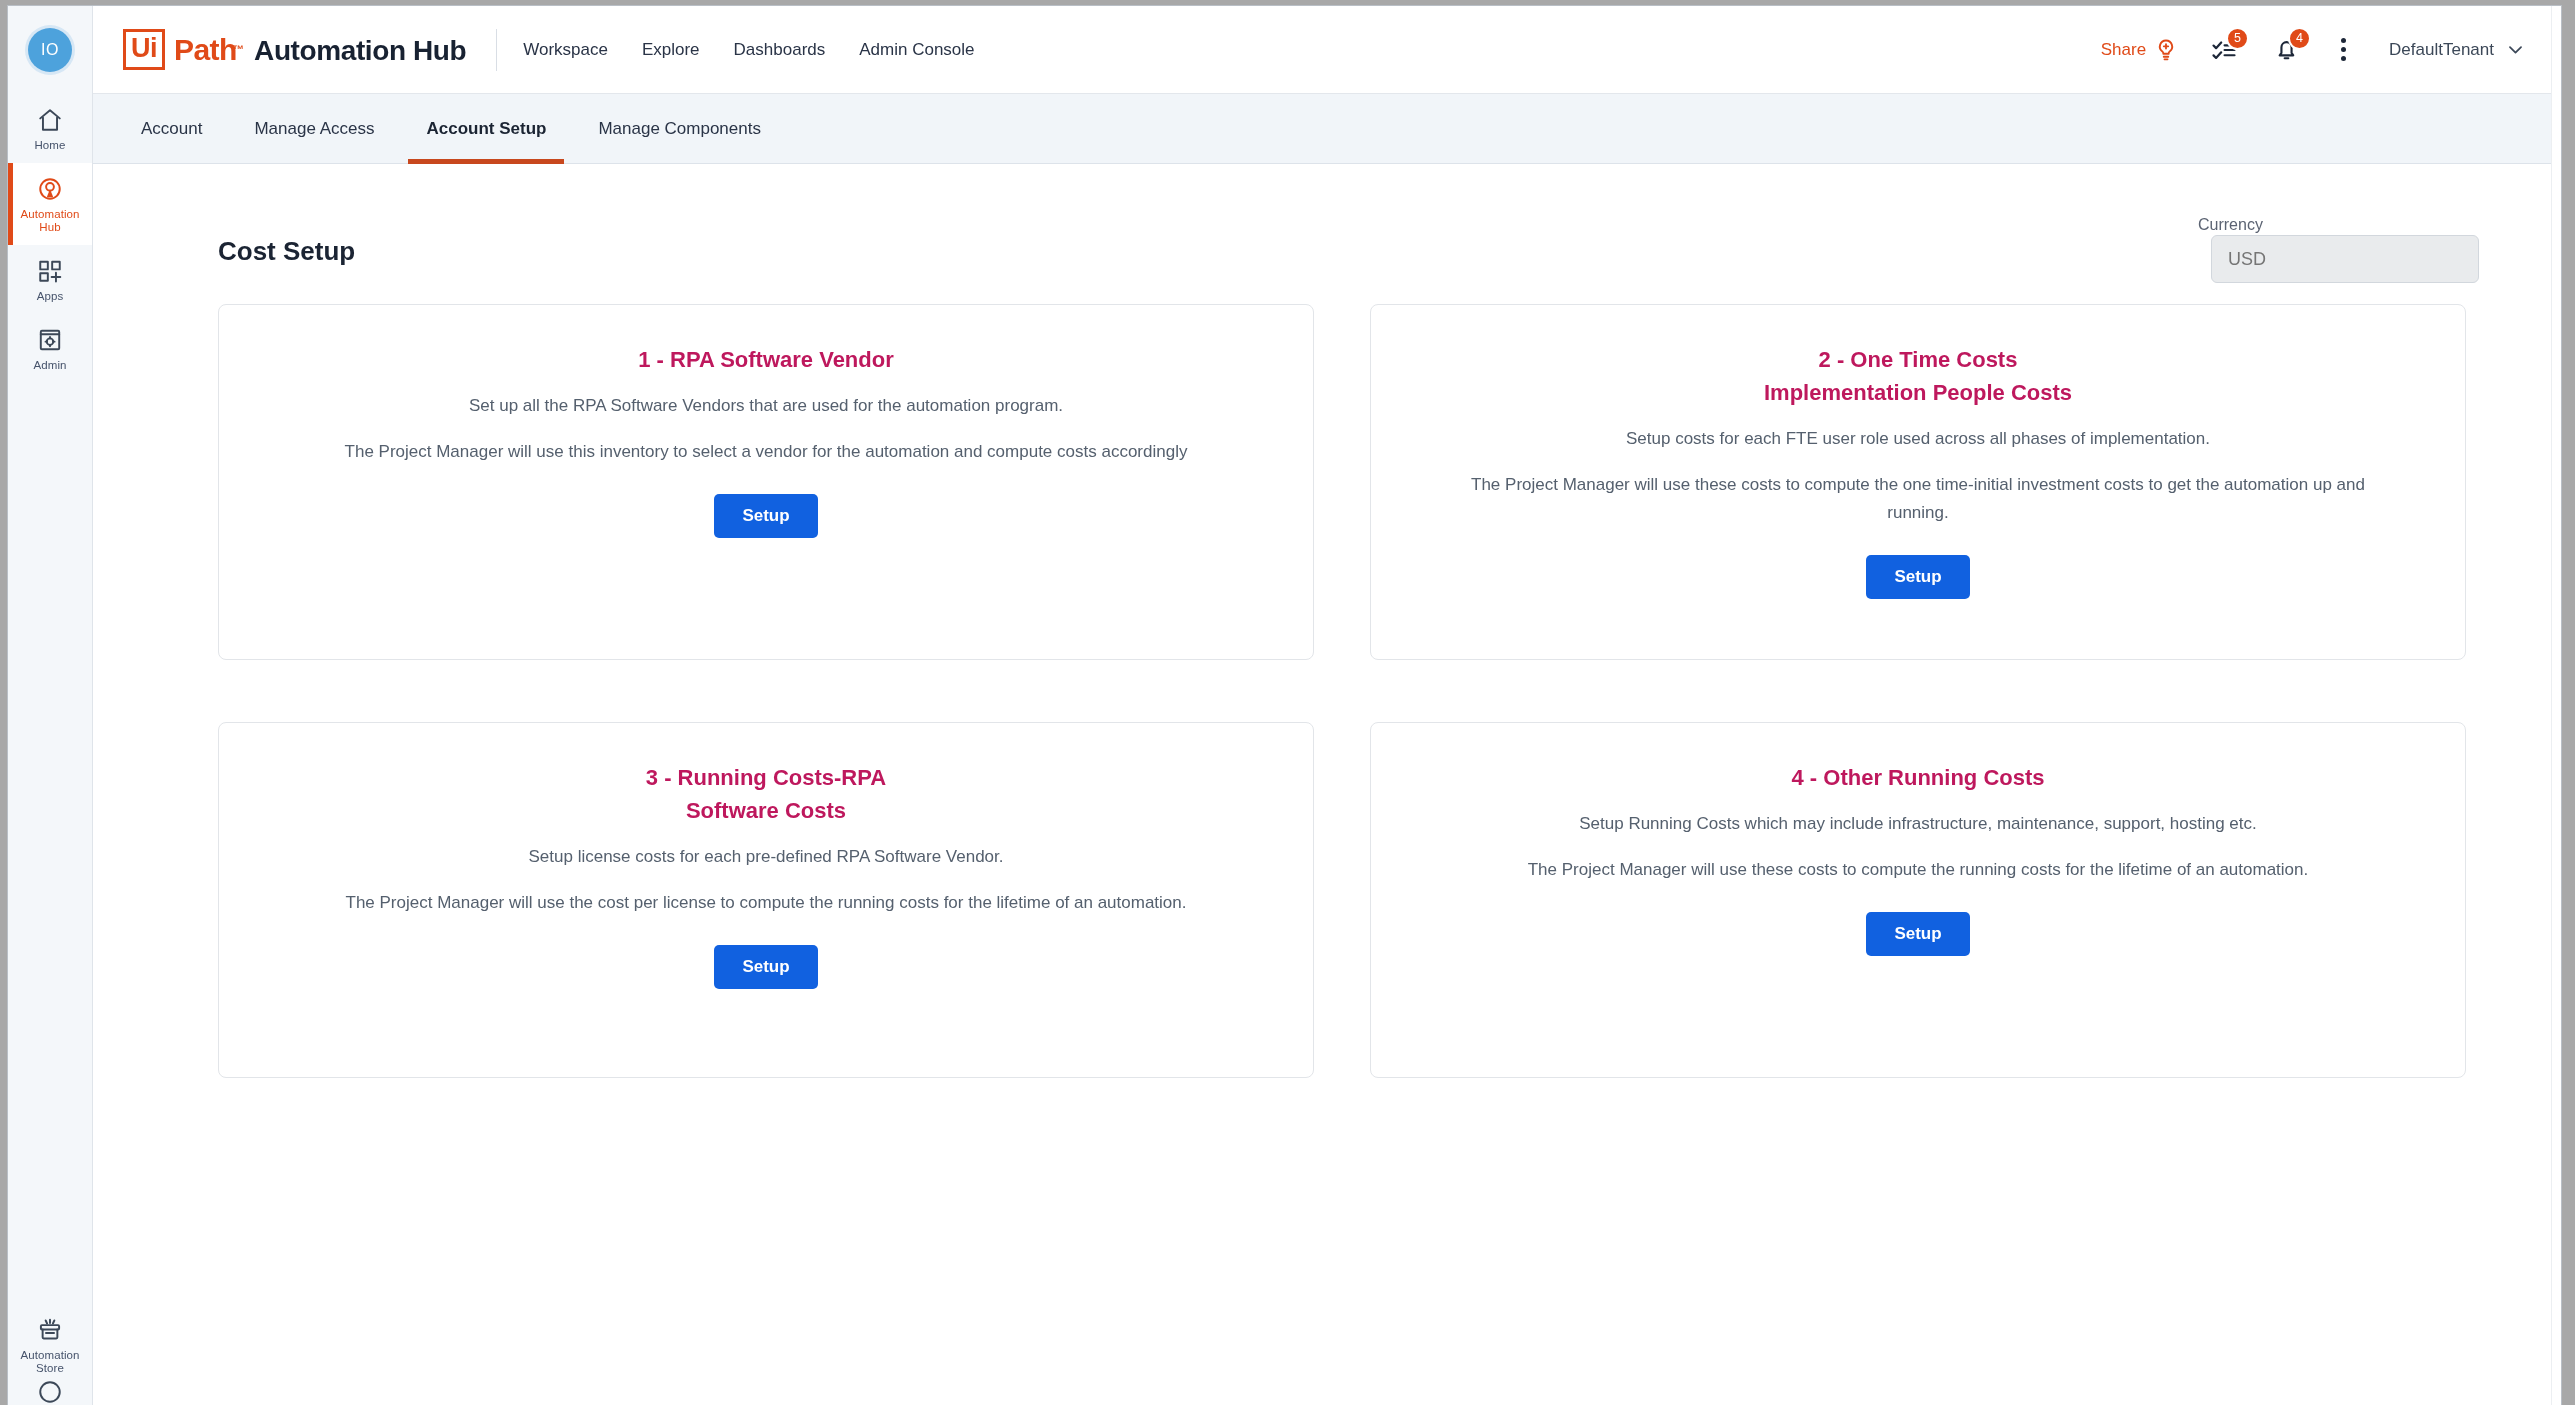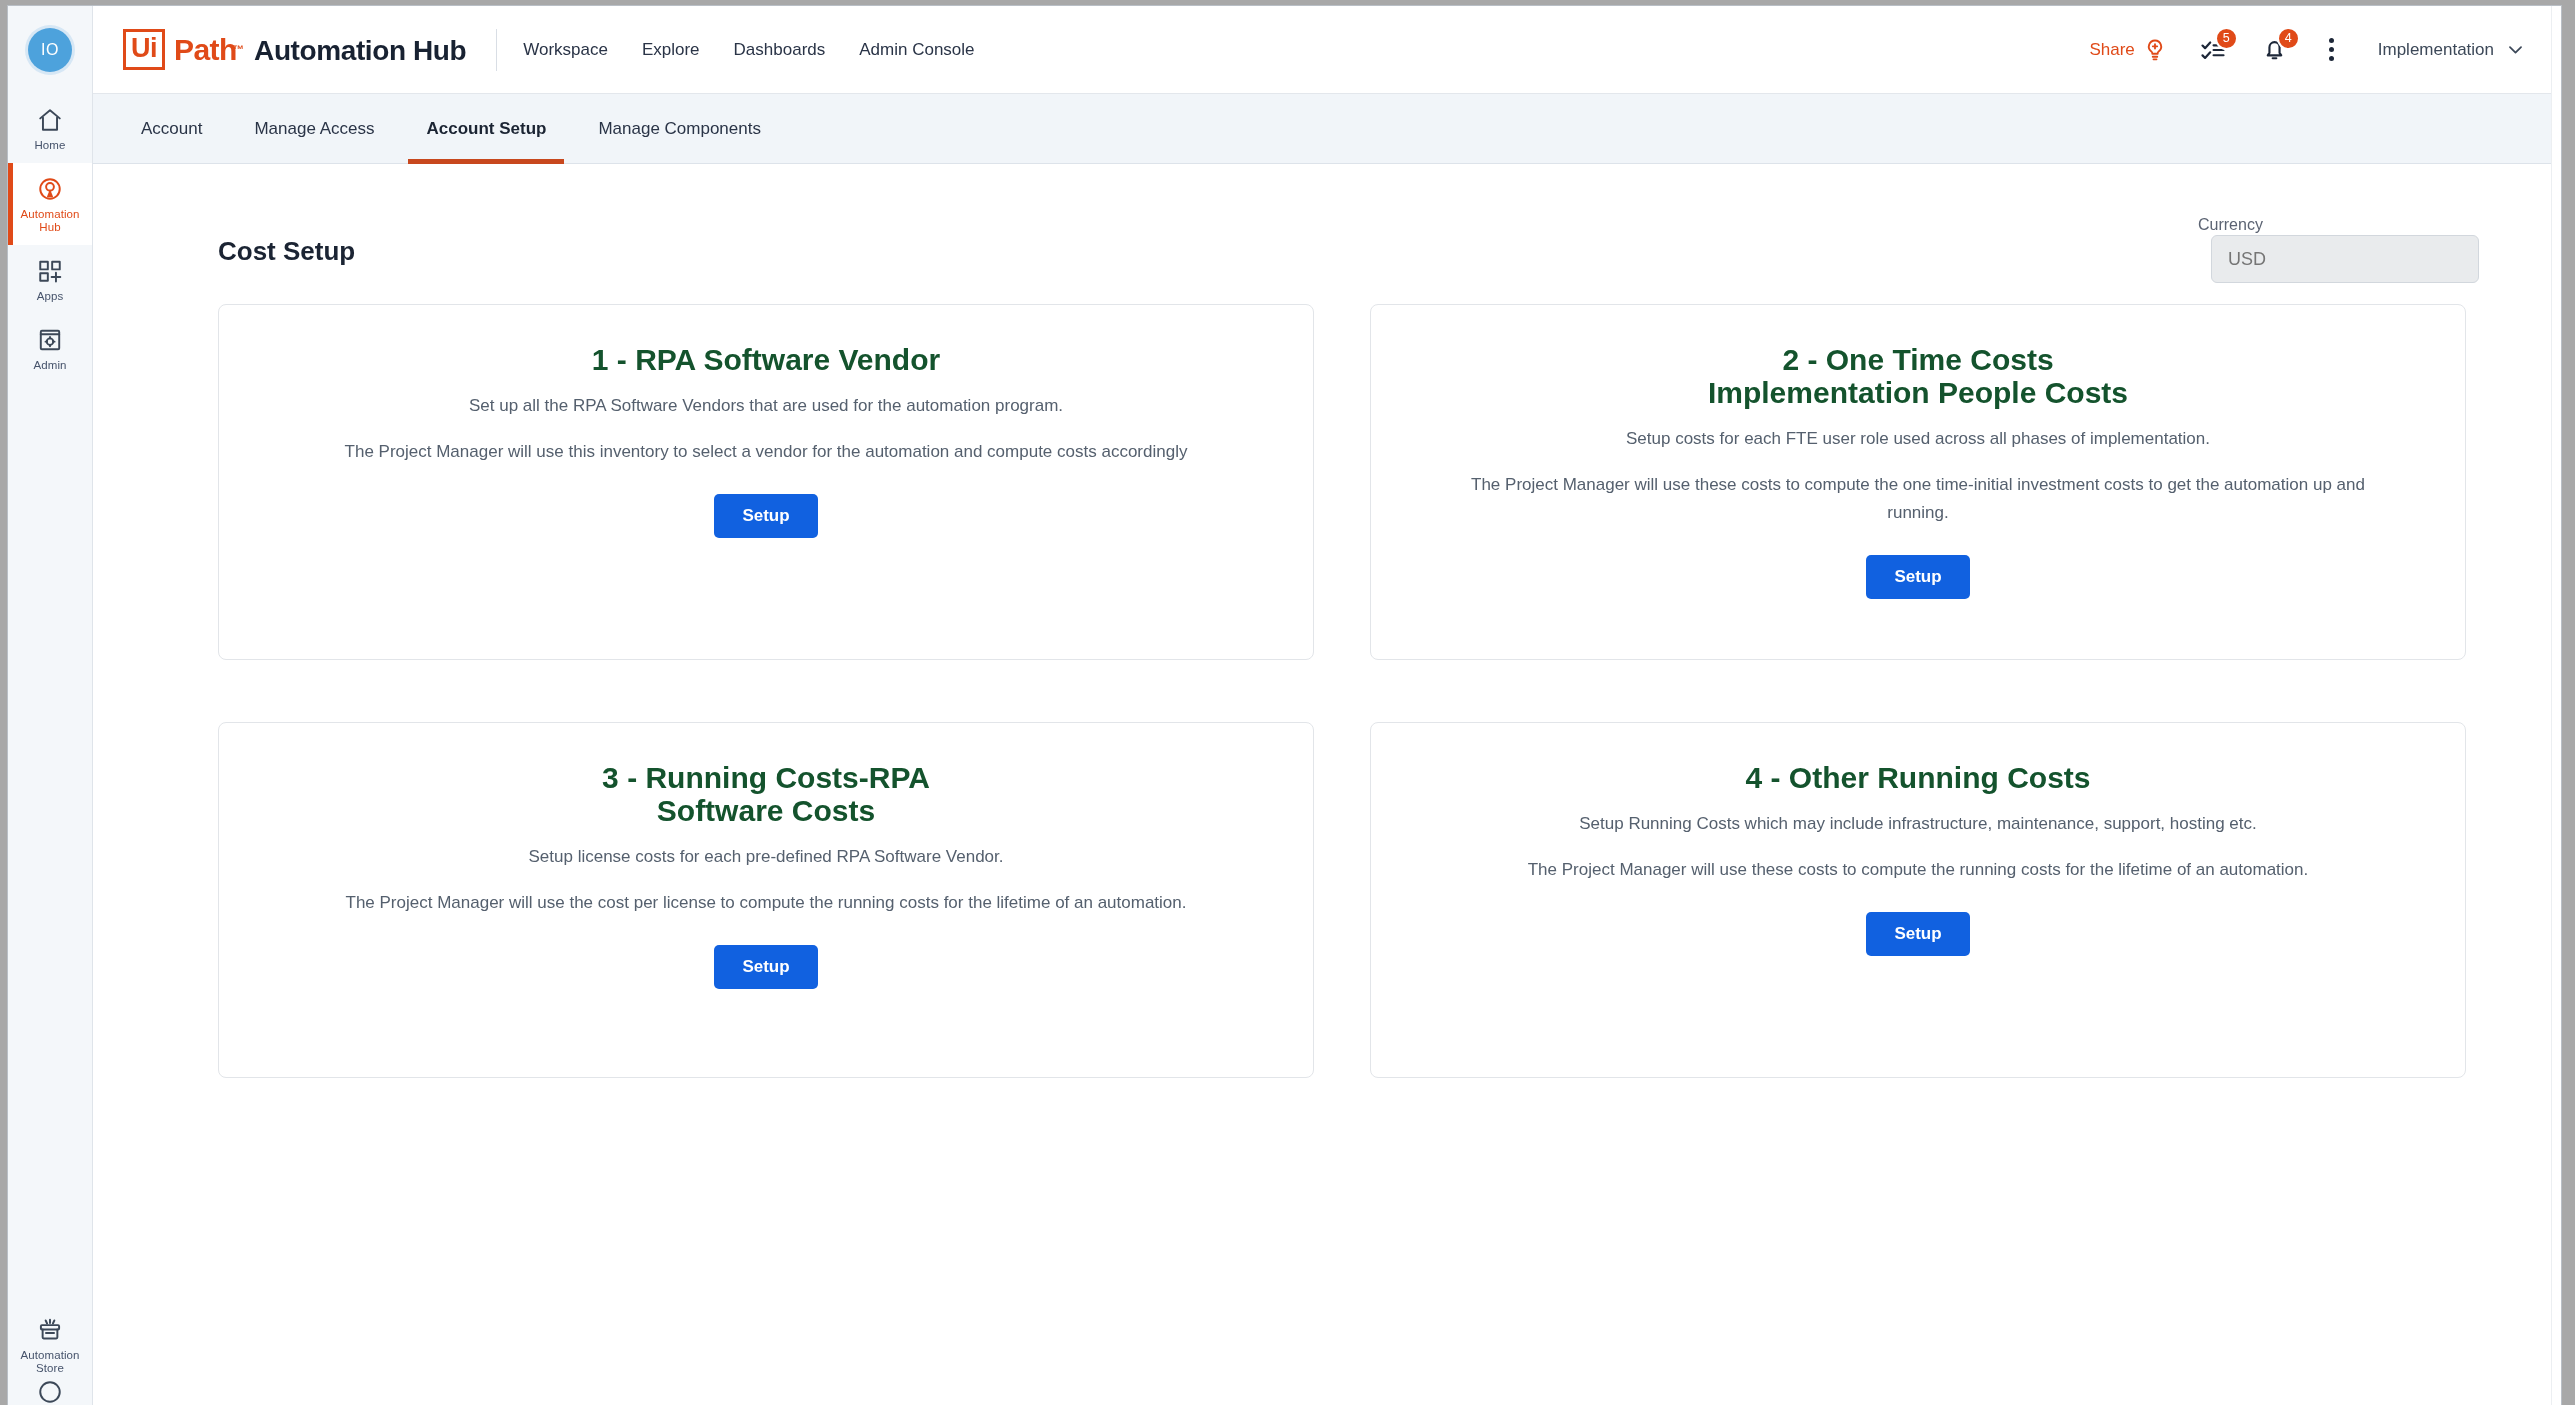--- a/index.html
+++ b/index.html
@@ -322,23 +322,23 @@
     border-radius: 8px;
     background: #ffffff;
     padding: 38px 36px 42px 36px;
     display: flex;
     flex-direction: column;
     align-items: center;
     text-align: center;
     min-height: 356px;
   }
   .card-title {
-    font-size: 30px;
-    font-weight: bold;
-    color: #14532d;
+    font-size: 22px;
+    font-weight: bold;
+    color: #be185d;
     line-height: 33px;
     margin: 0 0 16px 0;
     white-space: pre-line;
   }
   .card-line {
     font-size: 17px;
     color: #55606e;
     line-height: 28px;
     margin: 0 0 18px 0;
     max-width: 960px;
@@ -495,21 +495,21 @@
             <span class="badge">4</span>
           </div>
 
           <div class="kebab">
             <i></i>
             <i></i>
             <i></i>
           </div>
 
           <div class="tenant">
-            <span>Implementation</span>
+            <span>DefaultTenant</span>
             <svg width="19" height="19" viewBox="0 0 24 24" fill="none" stroke="#3c4858" stroke-width="2.2" stroke-linecap="round" stroke-linejoin="round">
               <path d="M5 9l7 7 7-7"></path>
             </svg>
           </div>
         </div>
       </header>
 
       <nav class="tabbar">
         <div class="tab">Account</div>
         <div class="tab">Manage Access</div>

